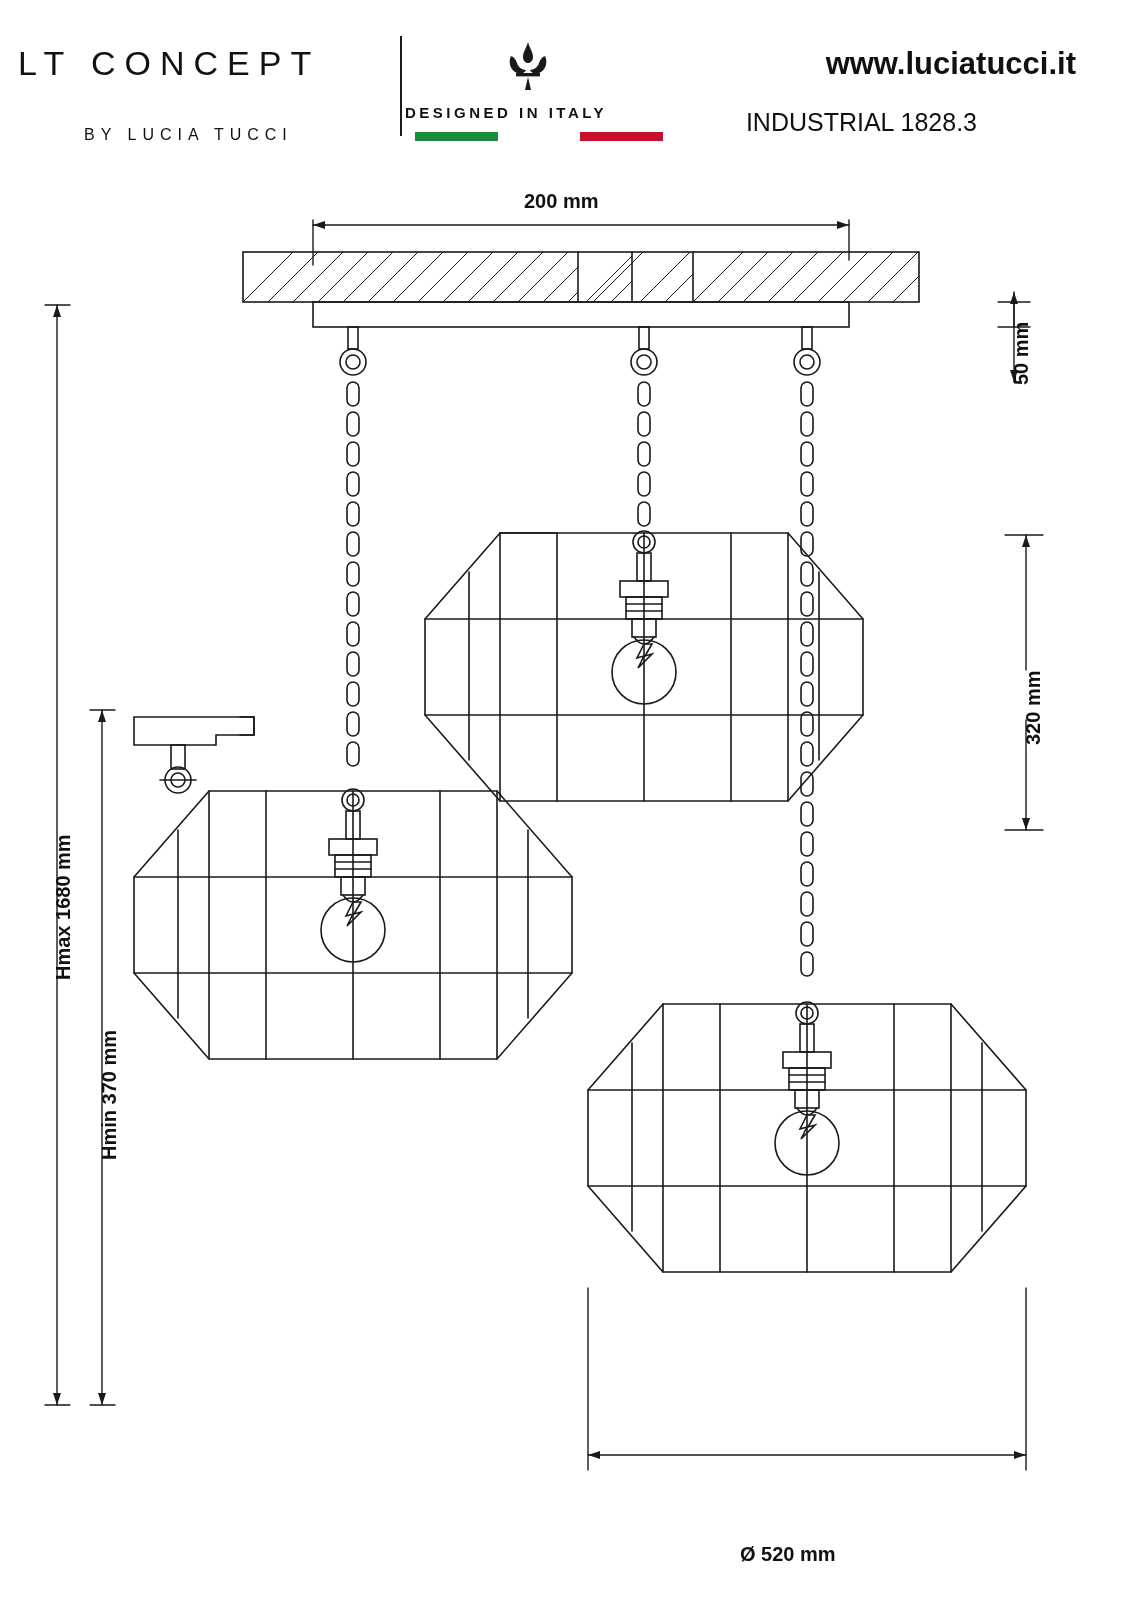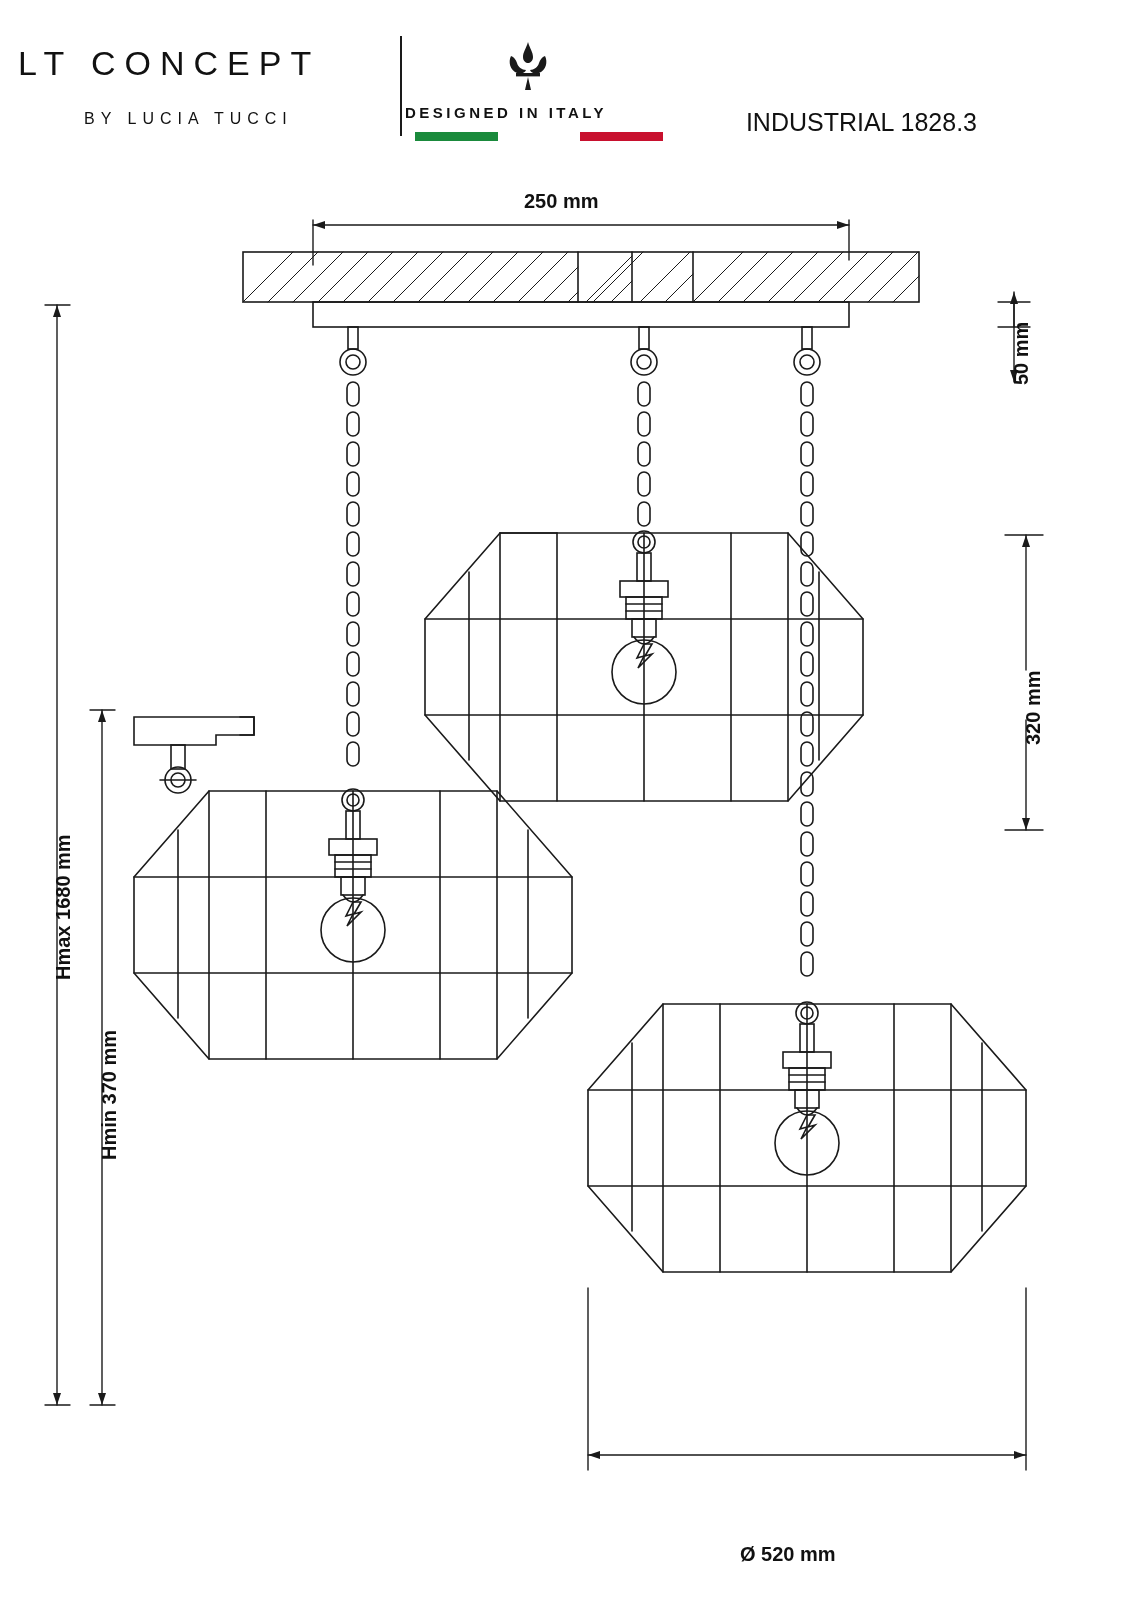--- a/index.html
+++ b/index.html
@@ -31,21 +31,21 @@
     position: absolute;
     left: 18px; top: 44px;
     font-size: 34px;
     letter-spacing: 9px;
     font-weight: 400;
     color: #111;
     white-space: nowrap;
   }
   .brand-sub {
     position: absolute;
-    left: 84px; top: 110px;
+    left: 84px; top: 126px;
     font-size: 16px;
     letter-spacing: 6px;
     color: #111;
     white-space: nowrap;
   }
   .divider-v {
     position: absolute;
     left: 400px; top: 36px;
     width: 2px; height: 100px;
     background: #1a1a1a;
@@ -120,20 +120,21 @@
       <path d="M23 37 L20 50 L26 50 Z" fill="#1a1a1a"></path>
     </svg>
 
     <div class="designed">DESIGNED IN ITALY</div>
     <div class="flag">
       <div style="background:#1a8a3c"></div>
       <div style="background:#ffffff"></div>
       <div style="background:#c8102e"></div>
     </div>
 
+    <div class="site">www.luciatucci.it</div>
     <div class="model">INDUSTRIAL 1828.3</div>
   </div>
 
   <svg width="1132" height="1440" viewBox="0 0 1132 1440" style="position:absolute;left:0;top:160px">
     <g fill="none" stroke="#1a1a1a" stroke-width="1.6" stroke-linecap="round">
 
       <g stroke-width="1.4">
         <line x1="313" y1="65" x2="849" y2="65"></line>
         <path d="M313 65 l12 -4 v8 z" fill="#1a1a1a" stroke="none"></path>
         <path d="M849 65 l-12 -4 v8 z" fill="#1a1a1a" stroke="none"></path>
@@ -384,21 +385,21 @@
         <line x1="588" y1="1128" x2="588" y2="1310"></line>
         <line x1="1026" y1="1128" x2="1026" y2="1310"></line>
         <line x1="588" y1="1295" x2="1026" y2="1295"></line>
         <path d="M588 1295 l12 -4 v8 z" fill="#1a1a1a" stroke="none"></path>
         <path d="M1026 1295 l-12 -4 v8 z" fill="#1a1a1a" stroke="none"></path>
       </g>
 
     </g>
   </svg>
 
-  <div class="lbl bold" style="left:524px; top:190px;">250 mm</div>
+  <div class="lbl bold" style="left:524px; top:190px;">200 mm</div>
 
   <div class="lbl bold vert" style="left:1010px; top:385px;">50 mm</div>
 
   <div class="lbl bold vert" style="left:1022px; top:745px;">320 mm</div>
 
   <div class="lbl bold vert" style="left:52px; top:980px;">Hmax 1680 mm</div>
 
   <div class="lbl bold vert" style="left:98px; top:1160px;">Hmin 370 mm</div>
 
   <div class="lbl bold" style="left:740px; top:1543px;">Ø 520 mm</div>

